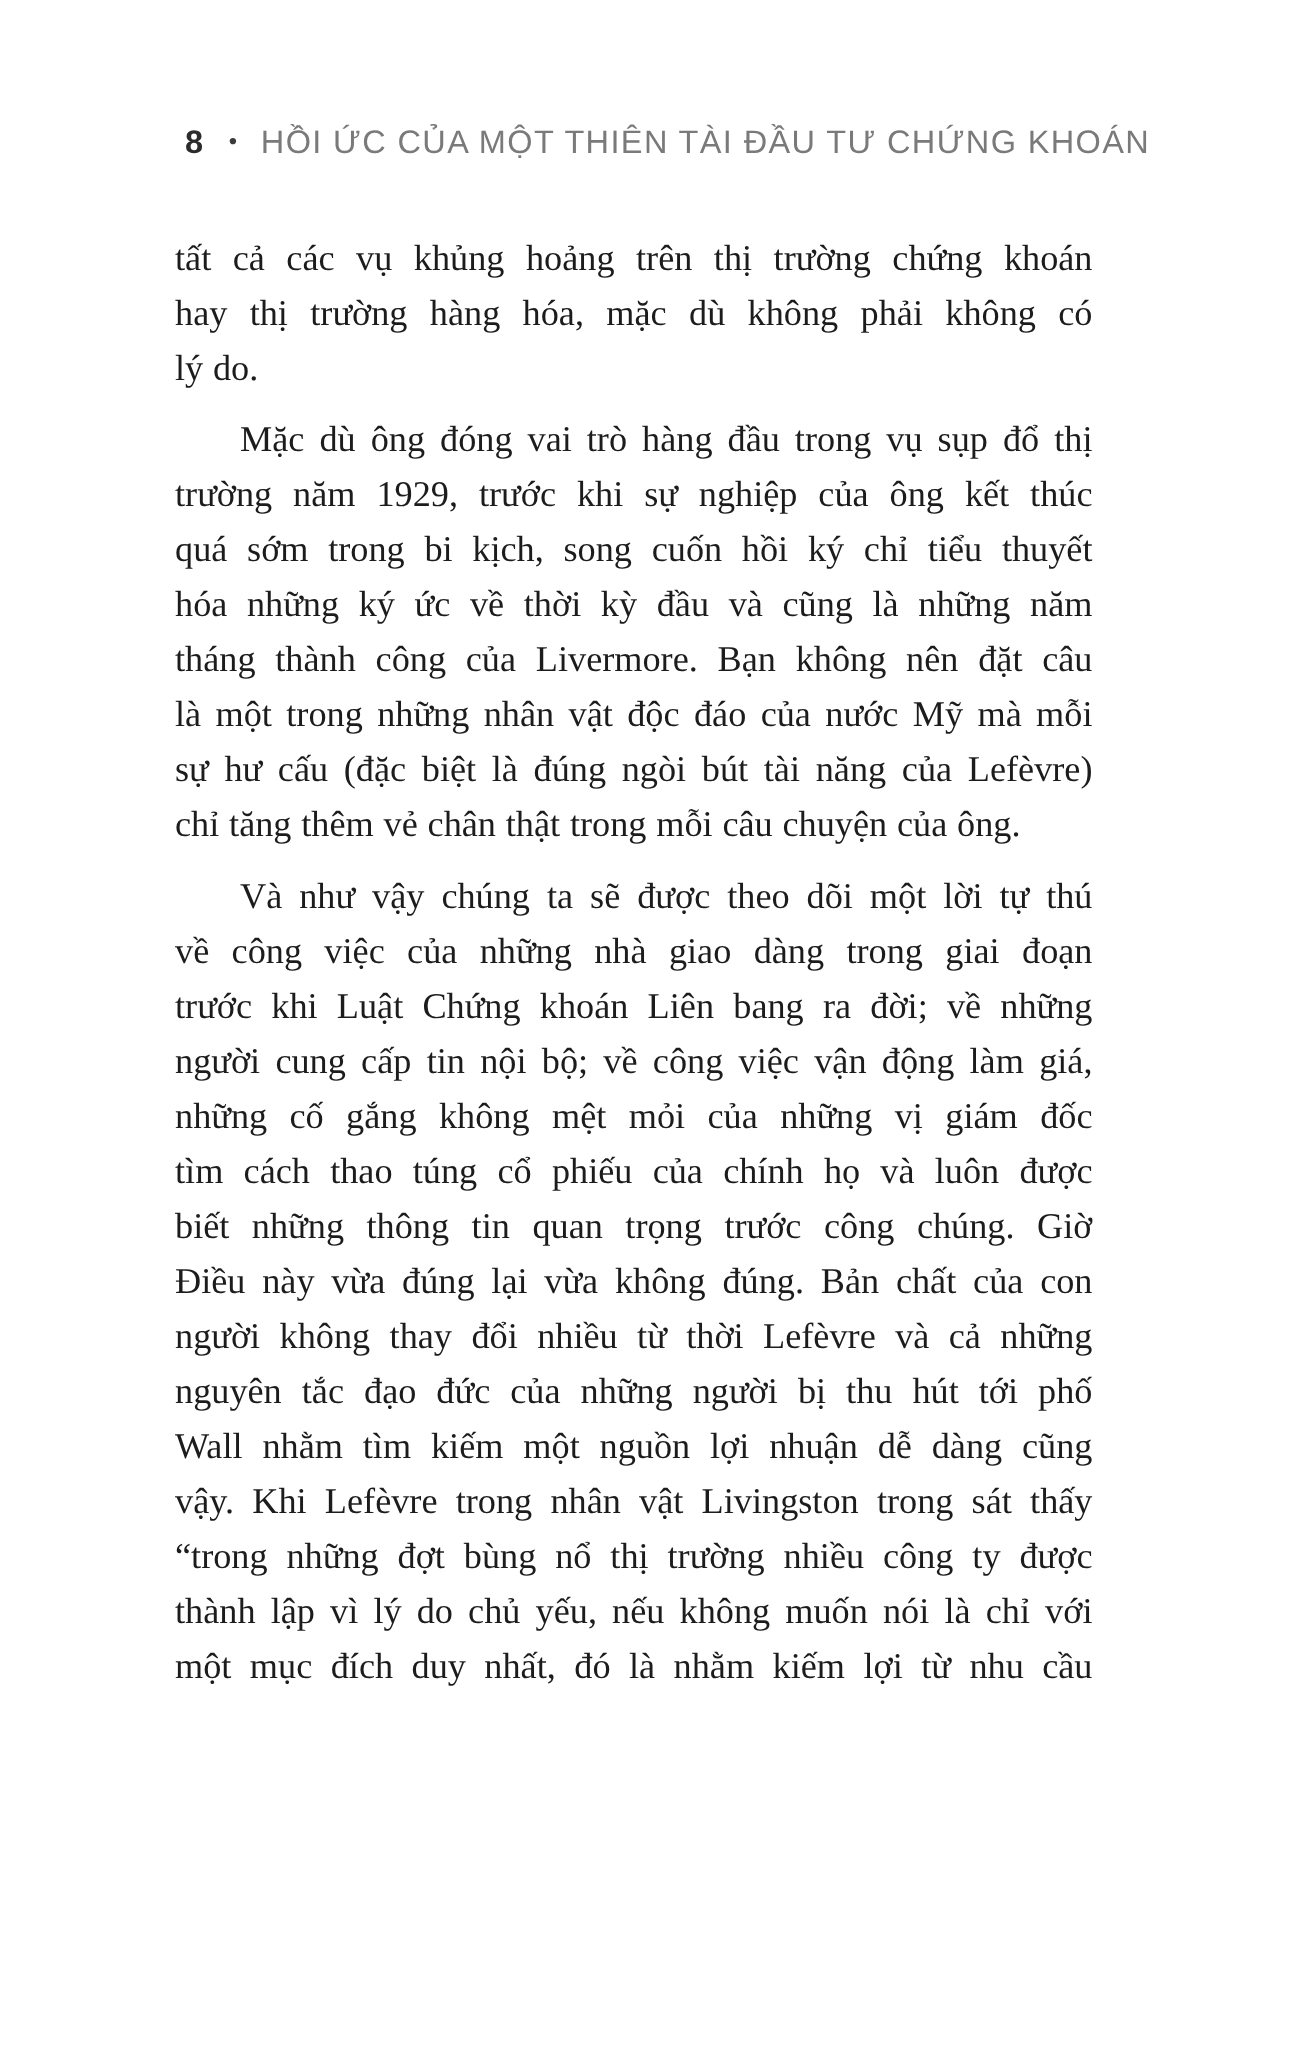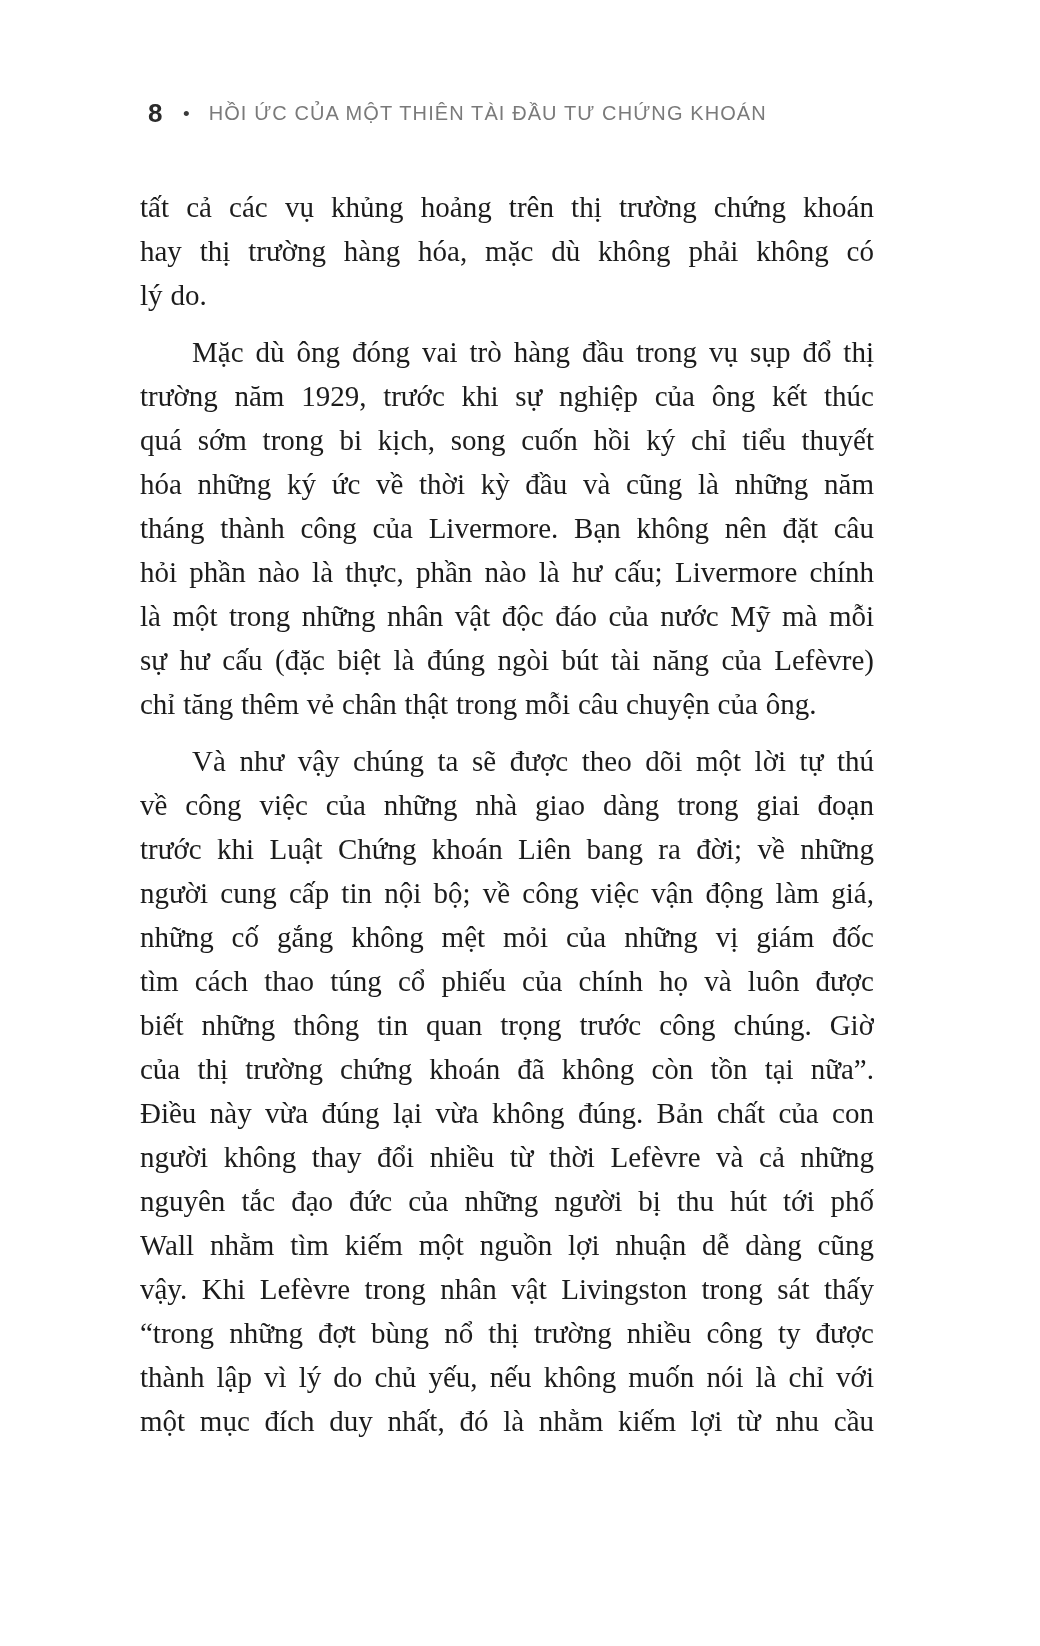--- a/index.html
+++ b/index.html
@@ -32,21 +32,21 @@
     color:var(--page-number);
     letter-spacing:0.5px;
   }
   .bullet{
     margin:0 19px 0 20px;
     font-size:19px;
     color:var(--separator);
     line-height:1;
   }
   .running-title{
-    font-size:20px;
+    font-size:26px;
     letter-spacing:1.1px;
     color:var(--running-title);
     font-weight:400;
   }
   .body-text{
     position:absolute;
     left:140px;top:185px;
     width:734px;
     color:var(--body-text);
     font-size:29px;
@@ -78,34 +78,32 @@
         <div class="line">tất cả các vụ khủng hoảng trên thị trường chứng khoán</div>
         <div class="line">hay thị trường hàng hóa, mặc dù không phải không có</div>
         <div class="line final">lý do.</div>
       </div>
       <div class="para">
         <div class="line first-indent">Mặc dù ông đóng vai trò hàng đầu trong vụ sụp đổ thị</div>
         <div class="line">trường năm 1929, trước khi sự nghiệp của ông kết thúc</div>
         <div class="line">quá sớm trong bi kịch, song cuốn hồi ký chỉ tiểu thuyết</div>
         <div class="line">hóa những ký ức về thời kỳ đầu và cũng là những năm</div>
         <div class="line">tháng thành công của Livermore. Bạn không nên đặt câu</div>
-        <div class="line">hỏi phần nào là thực, phần nào là hư cấu; Livermore chính</div>
         <div class="line">là một trong những nhân vật độc đáo của nước Mỹ mà mỗi</div>
         <div class="line">sự hư cấu (đặc biệt là đúng ngòi bút tài năng của Lefèvre)</div>
         <div class="line final">chỉ tăng thêm vẻ chân thật trong mỗi câu chuyện của ông.</div>
       </div>
       <div class="para">
         <div class="line first-indent">Và như vậy chúng ta sẽ được theo dõi một lời tự thú</div>
         <div class="line">về công việc của những nhà giao dàng trong giai đoạn</div>
         <div class="line">trước khi Luật Chứng khoán Liên bang ra đời; về những</div>
         <div class="line">người cung cấp tin nội bộ; về công việc vận động làm giá,</div>
         <div class="line">những cố gắng không mệt mỏi của những vị giám đốc</div>
         <div class="line">tìm cách thao túng cổ phiếu của chính họ và luôn được</div>
         <div class="line">biết những thông tin quan trọng trước công chúng. Giờ</div>
-        <div class="line">của thị trường chứng khoán đã không còn tồn tại nữa”.</div>
         <div class="line">Điều này vừa đúng lại vừa không đúng. Bản chất của con</div>
         <div class="line">người không thay đổi nhiều từ thời Lefèvre và cả những</div>
         <div class="line">nguyên tắc đạo đức của những người bị thu hút tới phố</div>
         <div class="line">Wall nhằm tìm kiếm một nguồn lợi nhuận dễ dàng cũng</div>
         <div class="line">vậy. Khi Lefèvre trong nhân vật Livingston trong sát thấy</div>
         <div class="line">“trong những đợt bùng nổ thị trường nhiều công ty được</div>
         <div class="line">thành lập vì lý do chủ yếu, nếu không muốn nói là chỉ với</div>
         <div class="line">một mục đích duy nhất, đó là nhằm kiếm lợi từ nhu cầu</div>
       </div>
     </main>

